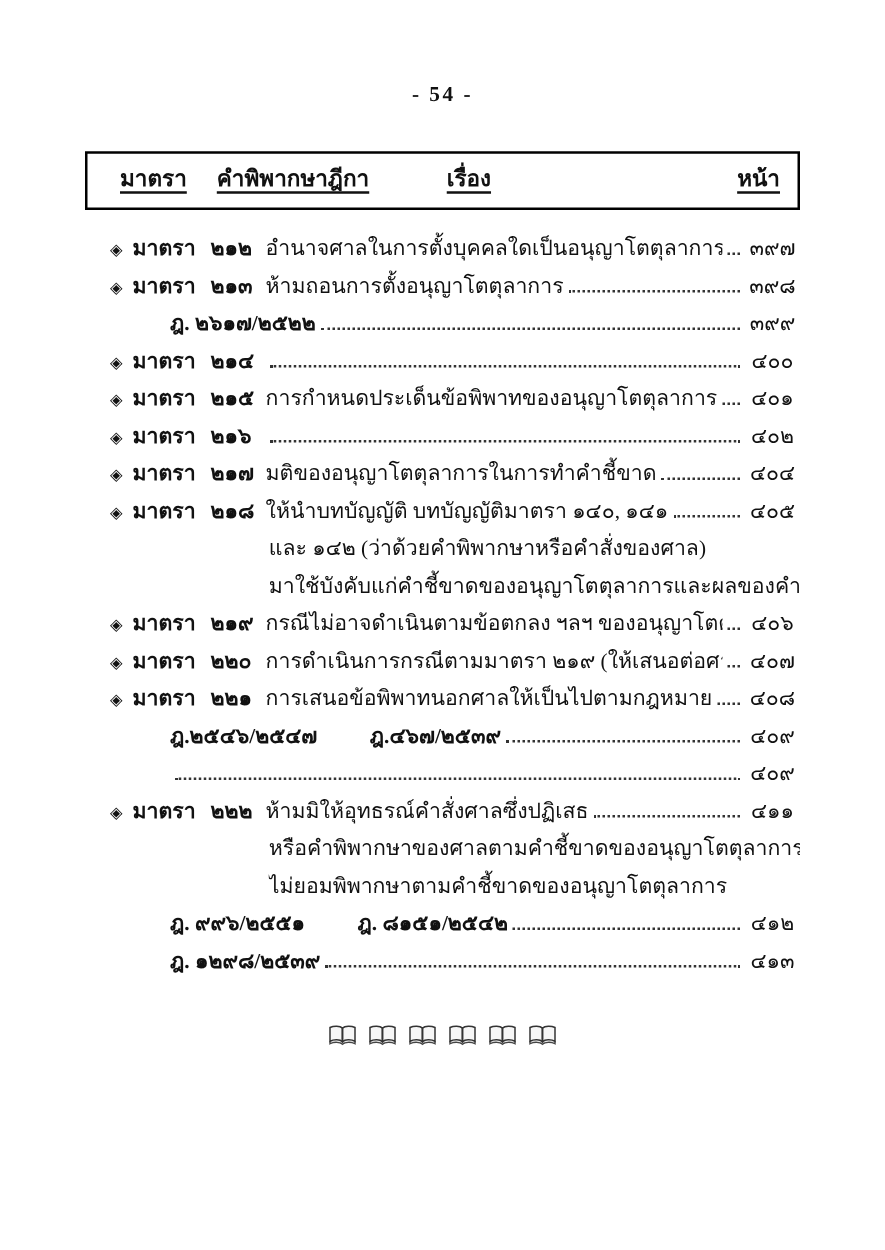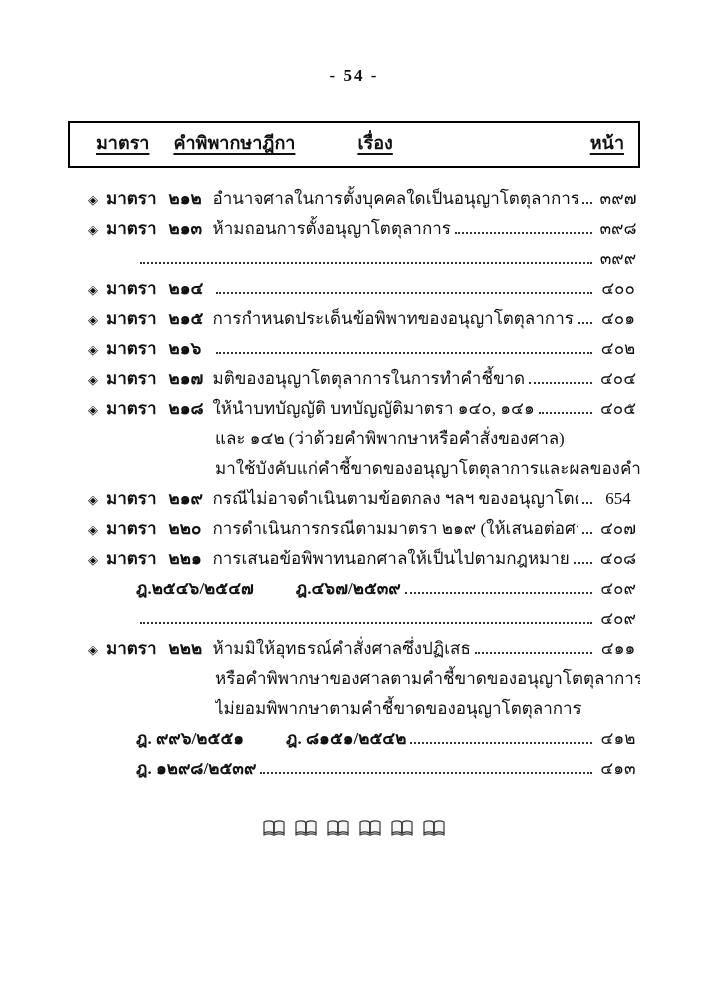--- a/index.html
+++ b/index.html
@@ -115,20 +115,21 @@
         </div>
         <div class="row section">
           <span class="bullet">◈</span>
           <span class="sec-label">มาตรา</span>
           <span class="sec-num">๒๑๓</span>
           <span class="desc">ห้ามถอนการตั้งอนุญาโตตุลาการ</span>
           <span class="leader"></span>
           <span class="pagenum">๓๙๘</span>
         </div>
         <div class="row citation">
+          <span class="desc">ฎ. ๒๖๑๗/๒๕๒๒</span>
           <span class="leader"></span>
           <span class="pagenum">๓๙๙</span>
         </div>
         <div class="row section">
           <span class="bullet">◈</span>
           <span class="sec-label">มาตรา</span>
           <span class="sec-num">๒๑๔</span>
           <span class="leader"></span>
           <span class="pagenum">๔๐๐</span>
         </div>
@@ -168,21 +169,21 @@
         </div>
         <div class="row continuation">
           <span class="desc">มาใช้บังคับแก่คำชี้ขาดของอนุญาโตตุลาการและผลของคำชี้ขาด</span>
         </div>
         <div class="row section">
           <span class="bullet">◈</span>
           <span class="sec-label">มาตรา</span>
           <span class="sec-num">๒๑๙</span>
           <span class="desc">กรณีไม่อาจดำเนินตามข้อตกลง ฯลฯ ของอนุญาโตตุลาการ</span>
           <span class="leader"></span>
-          <span class="pagenum">654</span>
+          <span class="pagenum">๔๐๖</span>
         </div>
         <div class="row section">
           <span class="bullet">◈</span>
           <span class="sec-label">มาตรา</span>
           <span class="sec-num">๒๒๐</span>
           <span class="desc">การดำเนินการกรณีตามมาตรา ๒๑๙ (ให้เสนอต่อศาลฯ)</span>
           <span class="leader"></span>
           <span class="pagenum">๔๐๗</span>
         </div>
         <div class="row section">

